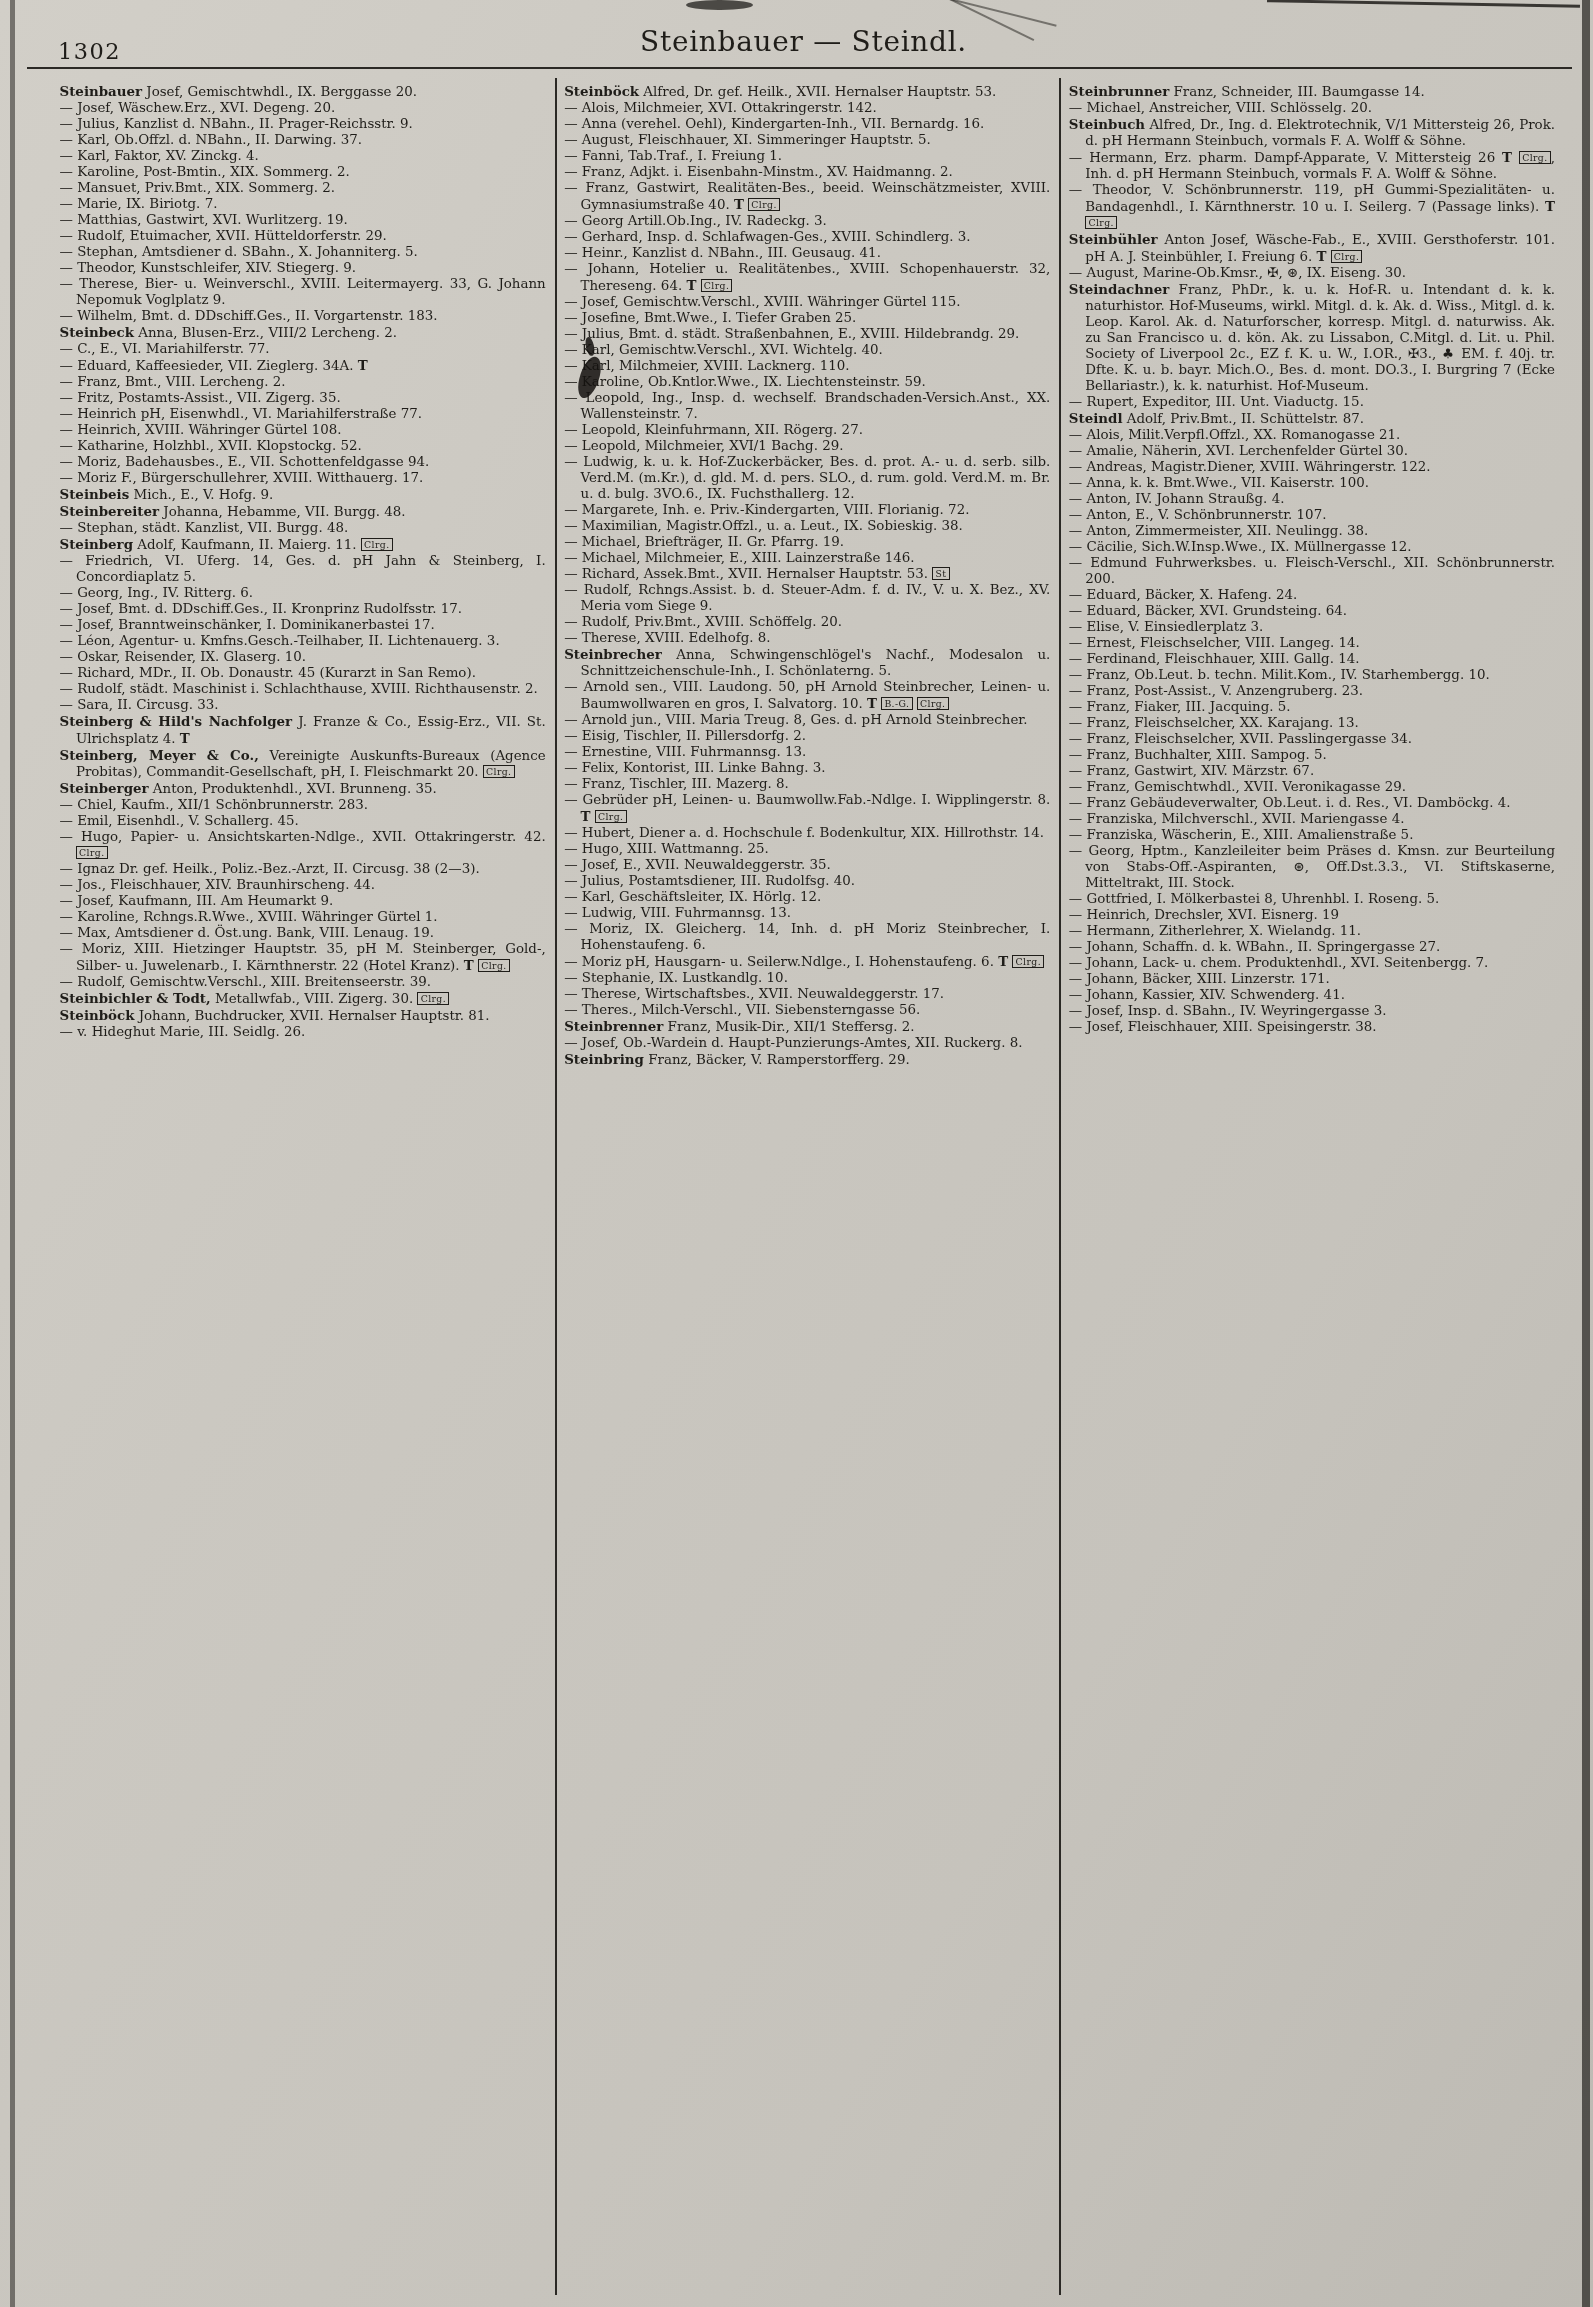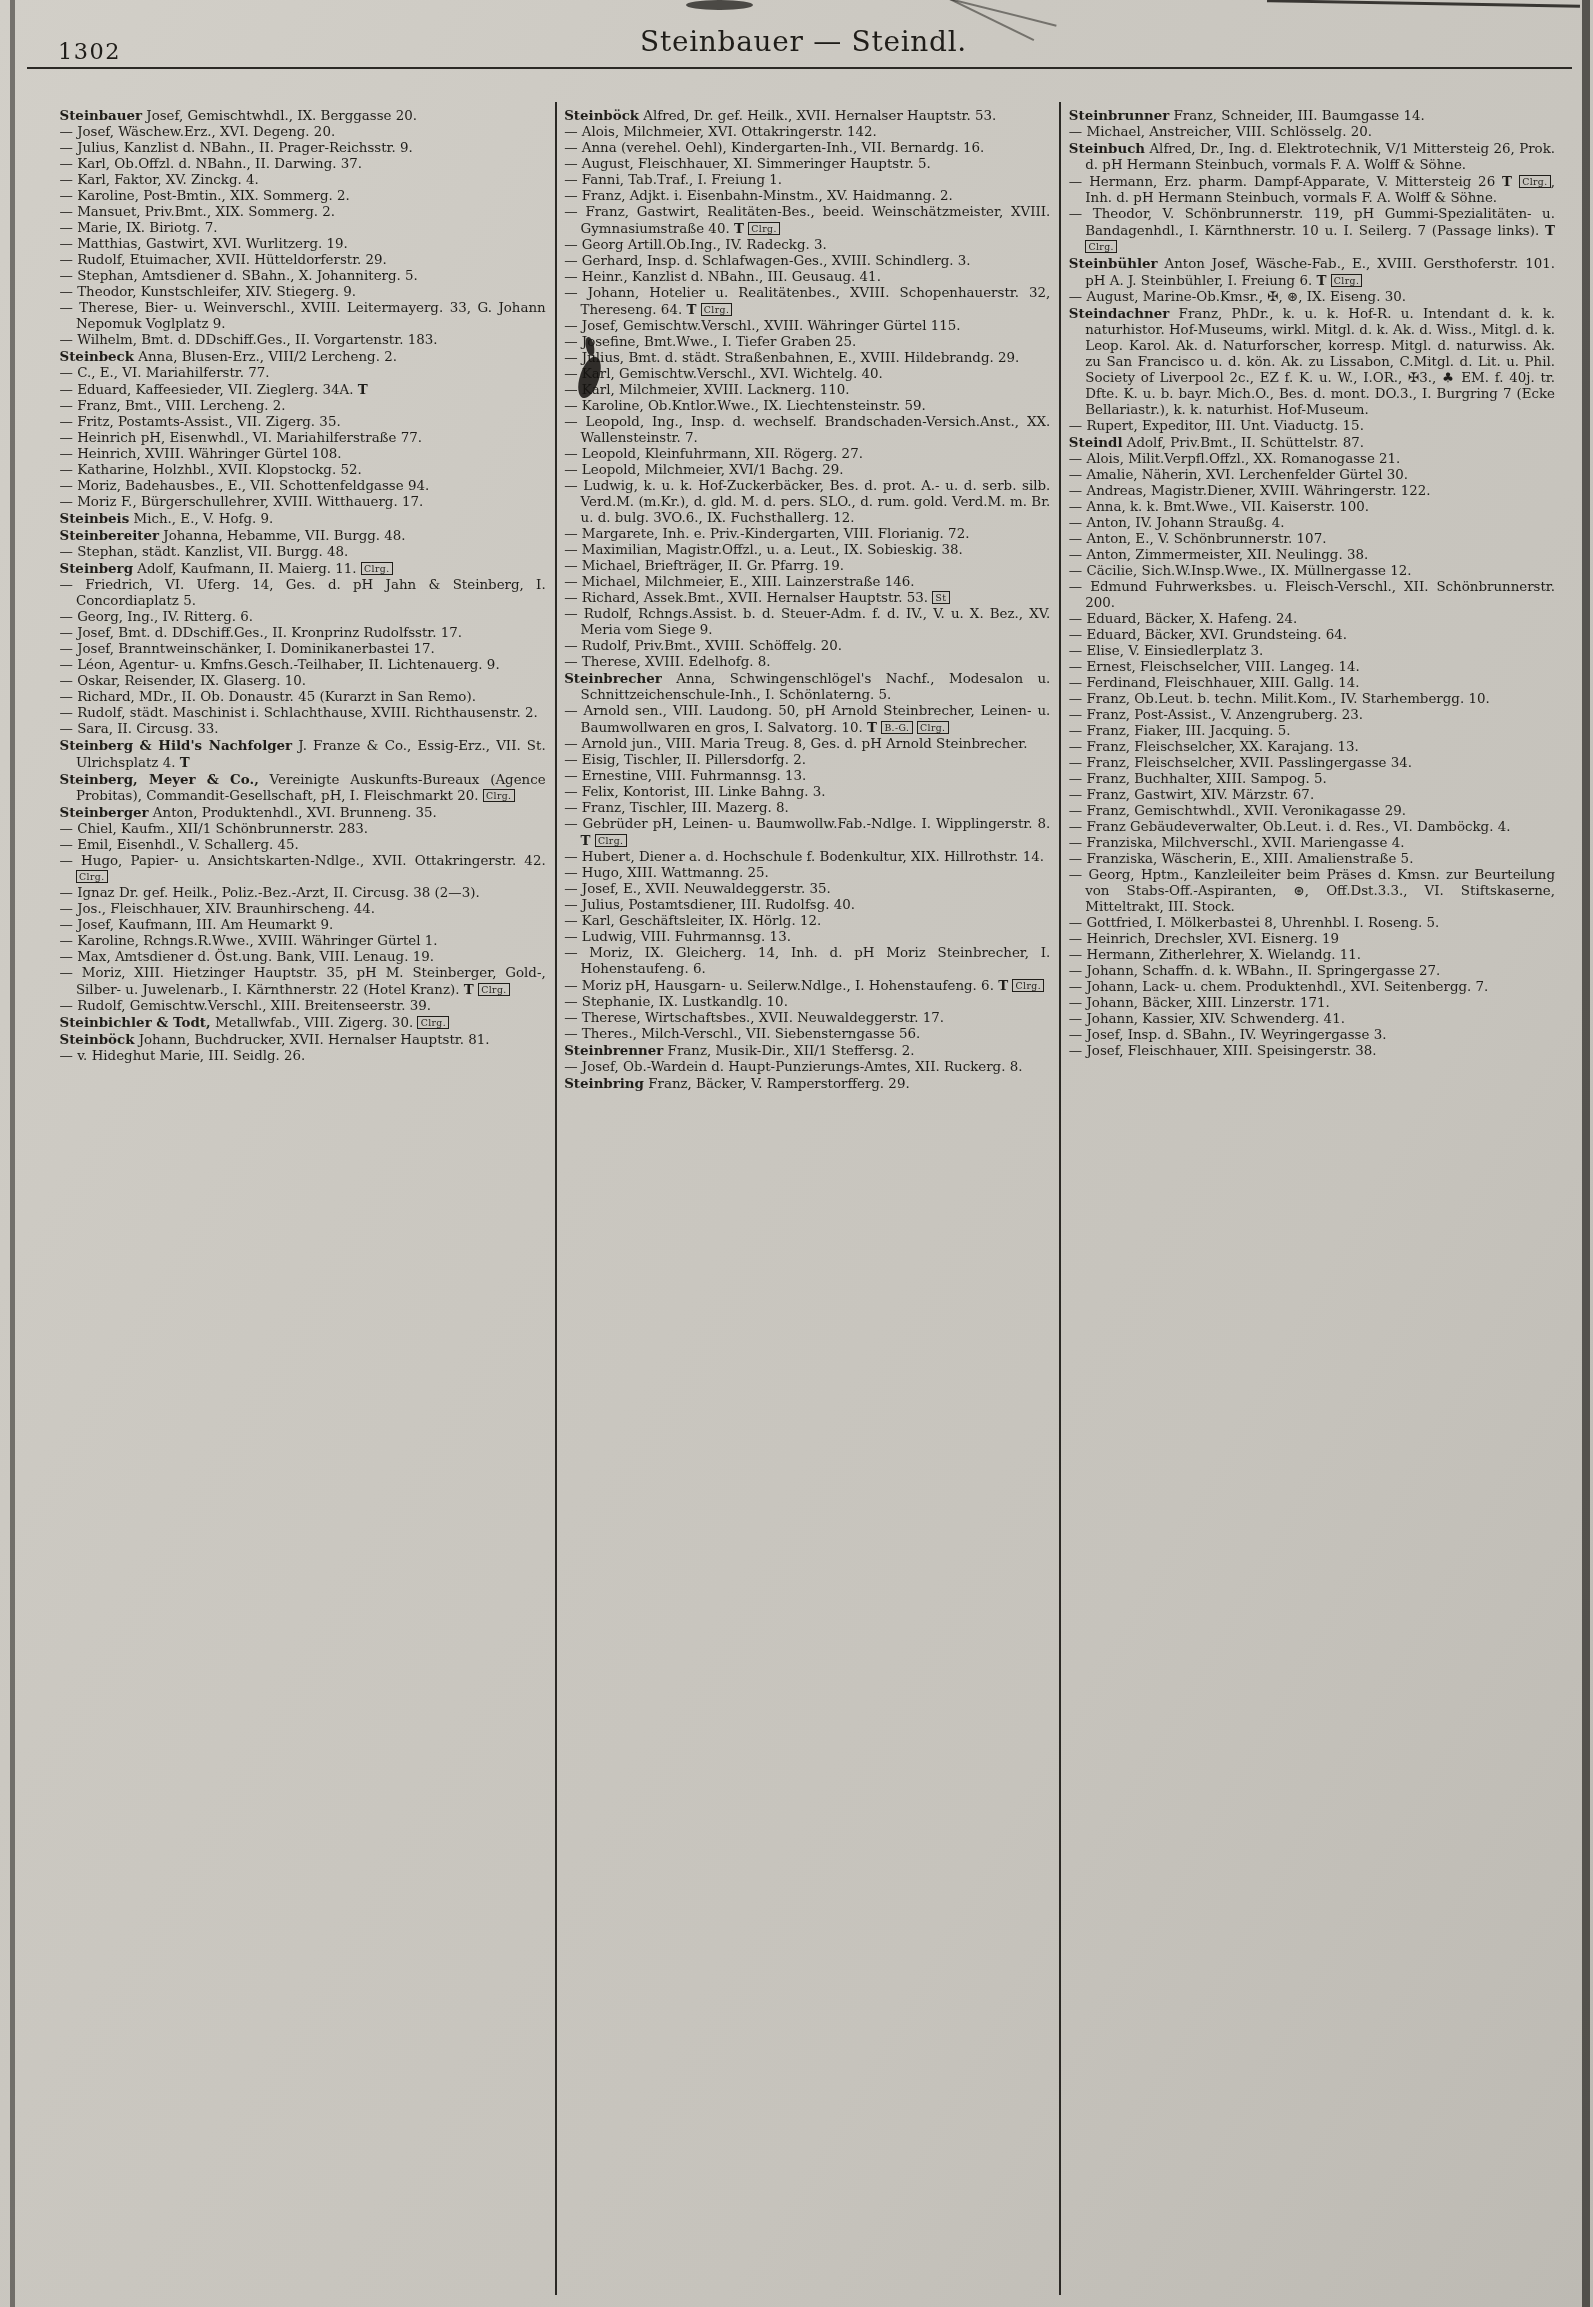--- a/index.html
+++ b/index.html
@@ -17,21 +17,20 @@
   .edge-right{position:absolute;right:4.5px;top:0;width:7.5px;height:100%;background:rgba(25,23,20,.65);}
   .smudge{position:absolute;background:rgba(20,18,15,.85);border-radius:50%;}
   .scratch{position:absolute;background:rgba(30,28,24,.5);}
   .header-row{position:absolute;top:25px;left:58px;right:45px;height:36px;}
   .page-number{position:absolute;left:0;top:13px;font-size:22.4px;letter-spacing:1.5px;font-weight:400;}
   .page-title{position:absolute;left:0;right:0;text-align:center;top:0;font-size:28px;font-weight:400;letter-spacing:0.7px;}
   .header-rule{position:absolute;top:67px;left:27px;right:22.4px;height:2.2px;background:#2b2925;}
   .columns{
     position:absolute;top:78px;left:52px;right:30px;bottom:12px;
     display:flex;
-    margin-top:24px;
   }
   .col{flex:1 1 0;padding:4.5px 9px 0 7.5px;overflow:hidden;}
   .col + .col{border-left:2.2px solid #2b2925;}
   .entry{
     margin:0;padding-left:16.4px;text-indent:-16.4px;
     font-size:13.4px;line-height:16px;text-align:justify;
   }
   .lead{font-weight:700;}
   .tag{
     display:inline-block;border:1.1px solid #1f1d19;padding:0 2.2px;
@@ -77,21 +76,21 @@
         <p class="entry">— Moriz, Badehausbes., E., VII. Schottenfeldgasse 94.</p>
         <p class="entry">— Moriz F., Bürgerschullehrer, XVIII. Witthauerg. 17.</p>
         <p class="entry"><span class="lead">Steinbeis</span> Mich., E., V. Hofg. 9.</p>
         <p class="entry"><span class="lead">Steinbereiter</span> Johanna, Hebamme, VII. Burgg. 48.</p>
         <p class="entry">— Stephan, städt. Kanzlist, VII. Burgg. 48.</p>
         <p class="entry"><span class="lead">Steinberg</span> Adolf, Kaufmann, II. Maierg. 11. <span class="tag">Clrg.</span></p>
         <p class="entry">— Friedrich, VI. Uferg. 14, Ges. d. pH Jahn &amp; Steinberg, I. Concordiaplatz 5.</p>
         <p class="entry">— Georg, Ing., IV. Ritterg. 6.</p>
         <p class="entry">— Josef, Bmt. d. DDschiff.Ges., II. Kronprinz Rudolfsstr. 17.</p>
         <p class="entry">— Josef, Branntweinschänker, I. Dominikanerbastei 17.</p>
-        <p class="entry">— Léon, Agentur- u. Kmfns.Gesch.-Teilhaber, II. Lichtenauerg. 9.</p>
+        <p class="entry">— Léon, Agentur- u. Kmfns.Gesch.-Teilhaber, II. Lichtenauerg. 3.</p>
         <p class="entry">— Oskar, Reisender, IX. Glaserg. 10.</p>
         <p class="entry">— Richard, MDr., II. Ob. Donaustr. 45 (Kurarzt in San Remo).</p>
         <p class="entry">— Rudolf, städt. Maschinist i. Schlachthause, XVIII. Richthausenstr. 2.</p>
         <p class="entry">— Sara, II. Circusg. 33.</p>
         <p class="entry"><span class="lead">Steinberg &amp; Hild's Nachfolger</span> J. Franze &amp; Co., Essig-Erz., VII. St. Ulrichsplatz 4. <b class="tel">T</b></p>
         <p class="entry"><span class="lead">Steinberg, Meyer &amp; Co.,</span> Vereinigte Auskunfts-Bureaux (Agence Probitas), Commandit-Gesellschaft, pH, I. Fleischmarkt 20. <span class="tag">Clrg.</span></p>
         <p class="entry"><span class="lead">Steinberger</span> Anton, Produktenhdl., XVI. Brunneng. 35.</p>
         <p class="entry">— Chiel, Kaufm., XII/1 Schönbrunnerstr. 283.</p>
         <p class="entry">— Emil, Eisenhdl., V. Schallerg. 45.</p>
         <p class="entry">— Hugo, Papier- u. Ansichtskarten-Ndlge., XVII. Ottakringerstr. 42. <span class="tag">Clrg.</span></p>

